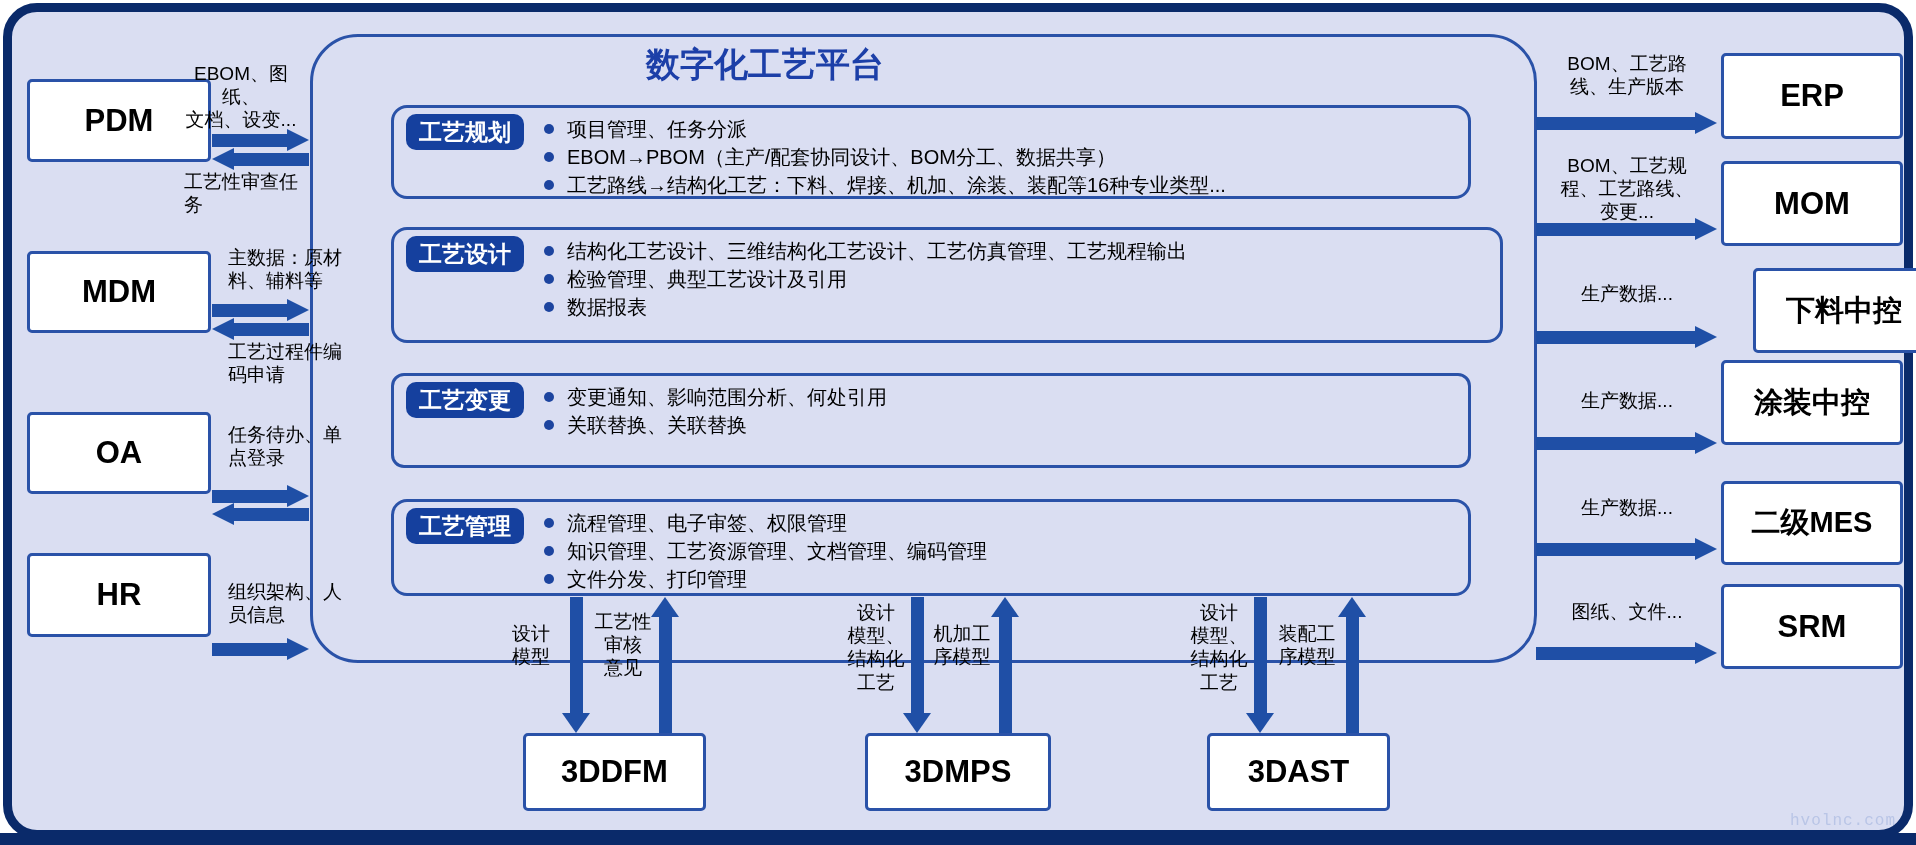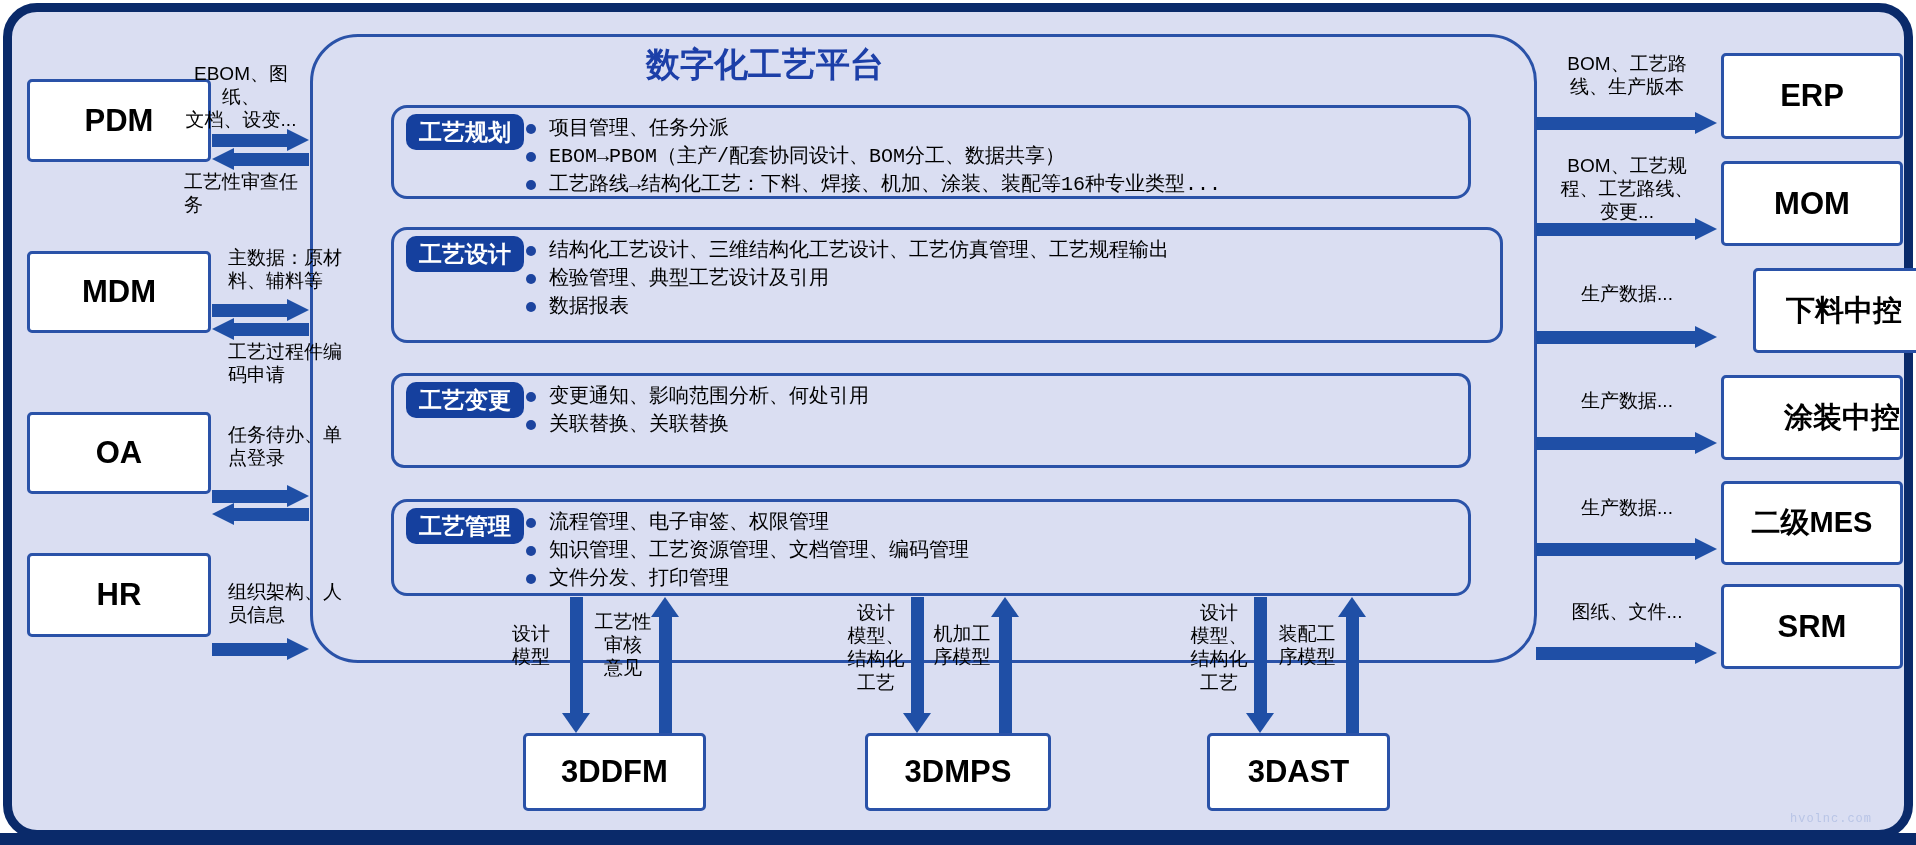--- a/index.html
+++ b/index.html
@@ -7,37 +7,37 @@
   .frame{position:absolute;left:3px;top:3px;width:1892px;height:818px;background:#dadef2;
          border:9px solid #0a2a6a;border-radius:34px;}
   .bottom-bar{position:absolute;left:0;bottom:0;width:1916px;height:12px;background:#0a2a6a;}
   .platform{position:absolute;left:310px;top:34px;width:1221px;height:623px;
             border:3px solid #2a52a8;border-radius:48px;}
   .title{position:absolute;left:565px;top:42px;width:400px;text-align:center;
          font-size:34px;font-weight:bold;color:#1c3fa8;}
   .section{position:absolute;left:391px;width:1074px;border:3px solid #2a52a8;border-radius:16px;}
   .pill{position:absolute;left:12px;top:6px;width:118px;height:36px;background:#15409e;border-radius:10px;
         color:#ffffff;font-weight:bold;font-size:23px;display:flex;align-items:center;justify-content:center;}
-  .bullets{position:absolute;left:132px;top:7px;right:8px;font-family:Liberation Mono, monospace;}
+  .bullets{position:absolute;left:150px;top:7px;right:8px;}
   .bullet{display:flex;font-size:20px;line-height:28px;color:#000;}
   .dot{width:10px;height:10px;border-radius:50%;background:#1c449f;margin:9px 13px 0 0;flex:none;}
   .sysbox{position:absolute;background:#ffffff;border:3px solid #2a52a8;border-radius:5px;
           display:flex;align-items:center;justify-content:center;font-weight:bold;color:#000;}
   .fs31{font-size:31px;} .fs29{font-size:29px;}
   .lbl{position:absolute;color:#000;font-size:19px;line-height:1.22;white-space:pre-line;}
   .tc{text-align:center;}
   .arr-r,.arr-l{position:absolute;display:flex;align-items:center;height:22px;}
   .arr-r .sh,.arr-l .sh{flex:1;height:13px;background:#1f4fa6;}
   .arr-r .hd{width:0;height:0;border-left:22px solid #1f4fa6;border-top:11px solid transparent;border-bottom:11px solid transparent;}
   .arr-l .hd{width:0;height:0;border-right:22px solid #1f4fa6;border-top:11px solid transparent;border-bottom:11px solid transparent;}
   .arr-v{position:absolute;display:flex;flex-direction:column;align-items:center;width:28px;}
   .arr-v .sh{width:13px;flex:1;background:#1f4fa6;}
   .hd-dn{width:0;height:0;border-top:20px solid #1f4fa6;border-left:14px solid transparent;border-right:14px solid transparent;}
   .hd-up{width:0;height:0;border-bottom:20px solid #1f4fa6;border-left:14px solid transparent;border-right:14px solid transparent;}
-  .watermark{position:absolute;left:1790px;top:812px;font-size:12px;letter-spacing:1px;
+  .watermark{position:absolute;left:1790px;top:812px;font-size:16px;letter-spacing:1px;
              color:#b9c5e6;font-family:"Liberation Mono","DejaVu Sans Mono",monospace;}
 </style>
 </head>
 <body>
 
 <div class="page">
   <div class="frame"></div>
   <div class="bottom-bar"></div>
 
   <div class="platform"></div>
@@ -170,21 +170,21 @@
 
   <div class="sysbox fs31" style="left:1721px;top:53px;width:176px;height:80px;">
       <span>ERP</span>
     </div>
   <div class="sysbox fs31" style="left:1721px;top:161px;width:176px;height:79px;">
       <span>MOM</span>
     </div>
   <div class="sysbox fs29" style="left:1721px;top:268px;width:176px;height:79px;margin-left:32px;">
       <span>下料中控</span>
     </div>
-  <div class="sysbox fs29" style="left:1721px;top:375px;width:176px;height:79px;justify-content:flex-end;">
+  <div class="sysbox fs29" style="left:1721px;top:360px;width:176px;height:79px;">
       <span>涂装中控</span>
     </div>
   <div class="sysbox fs29" style="left:1721px;top:481px;width:176px;height:78px;">
       <span>二级MES</span>
     </div>
   <div class="sysbox fs31" style="left:1721px;top:584px;width:176px;height:79px;">
       <span>SRM</span>
     </div>
 
   <div class="lbl tc" style="left:1538px;top:52px;width:178px;">BOM、工艺路

